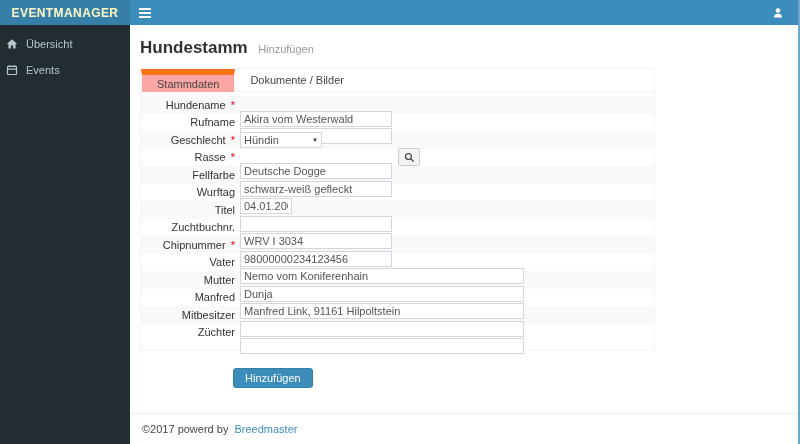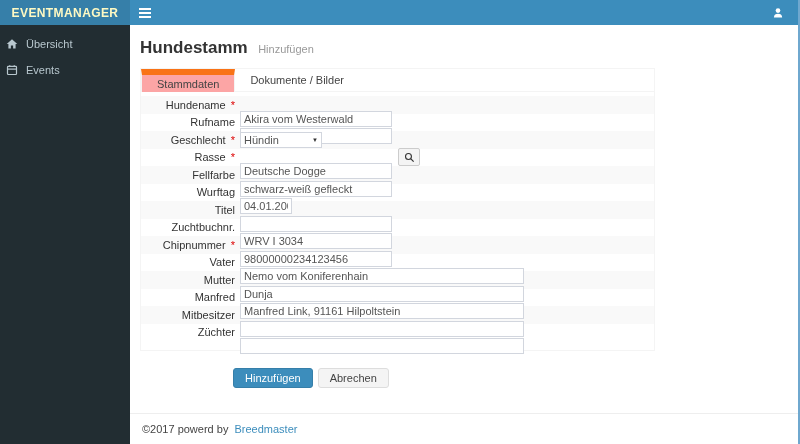--- a/index.html
+++ b/index.html
@@ -225,21 +225,20 @@
           </div>
           <div class="form-row">
             <label class="form-label">Züchter</label>
             <input type="text" class="form-input w-wide" style="">
           </div>
         </div>
     </div>
 
     <div class="actions">
       <button class="btn btn-primary">Hinzufügen</button>
-      <button class="btn btn-default">Abrechen</button>
     </div>
   </div>
 </div>
 
 <footer class="footer">
   <span>©2017 powerd by</span>
   <a>Breedmaster</a>
 </footer>
 
 <div class="right-edge"></div>

